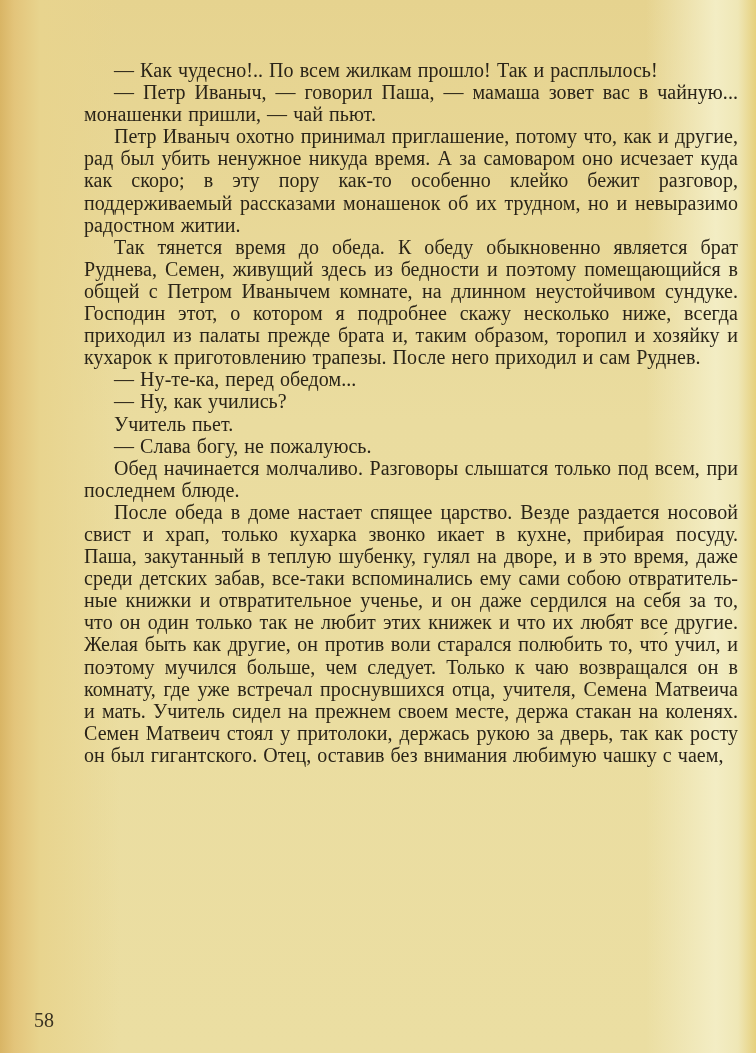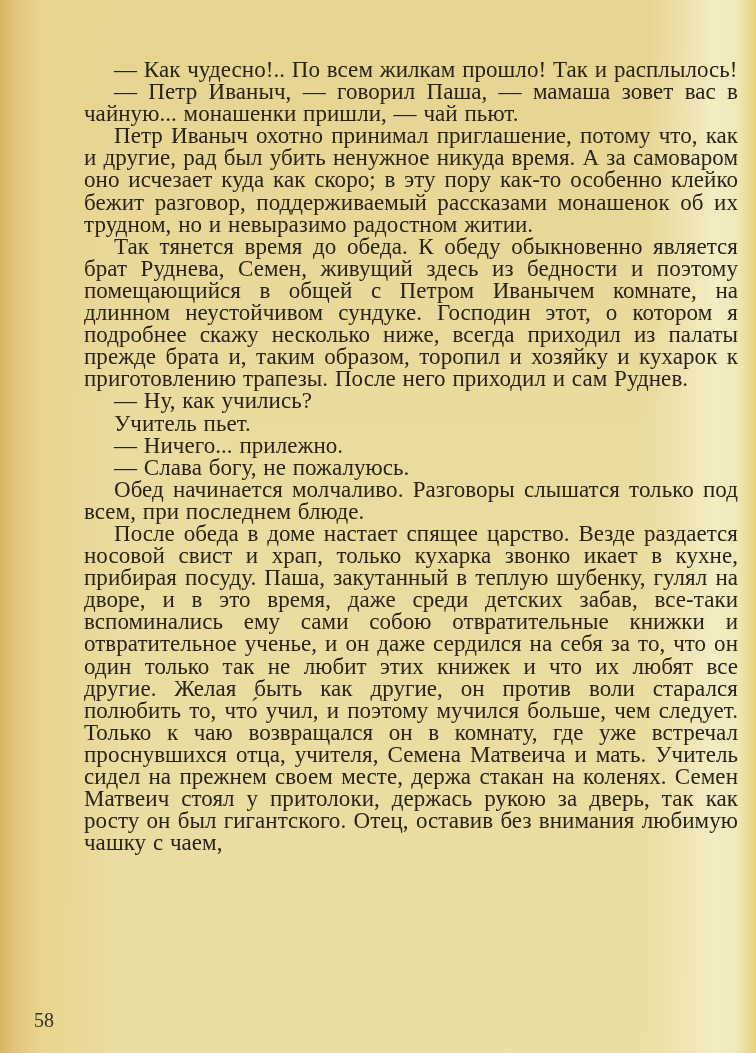--- a/index.html
+++ b/index.html
@@ -26,21 +26,21 @@
           #efe7b6 18px,
           #f3edc4 40px,
           rgba(240,232,176,0) 110px),
         linear-gradient(180deg, #e6d38f 0%, #eadc9f 40%, #ebdea2 100%);
     }
     .text-block {
       position: absolute;
       left: 84px;
       top: 59px;
       width: 654px;
-      font-size: 23px;
+      font-size: 20px;
       line-height: 22.1px;
       text-align: justify;
       letter-spacing: 0.05px;
       word-spacing: 1px;
     }
     .para {
       margin: 0;
       text-indent: 30px;
       hyphens: manual;
     }
@@ -55,21 +55,21 @@
   </style>
 </head>
 <body>
 
 <div class="page">
   <div class="text-block">
     <p class="para">— Как чудесно!.. По всем жилкам прошло! Так и рас­плылось!</p>
     <p class="para">— Петр Иваныч, — говорил Паша, — мамаша зовет вас в чайную... монашенки пришли, — чай пьют.</p>
     <p class="para">Петр Иваныч охотно принимал приглашение, потому что, как и другие, рад был убить ненужное никуда время. А за самоваром оно исчезает куда как скоро; в эту пору как-то особенно клейко бежит разговор, поддерживаемый рассказами монашенок об их трудном, но и невыразимо ра­достном житии.</p>
     <p class="para">Так тянется время до обеда. К обеду обыкновенно яв­ляется брат Руднева, Семен, живущий здесь из бедности и поэтому помещающийся в общей с Петром Иванычем ком­нате, на длинном неустойчивом сундуке. Господин этот, о ко­тором я подробнее скажу несколько ниже, всегда приходил из палаты прежде брата и, таким образом, торопил и хо­зяйку и кухарок к приготовлению трапезы. После него при­ходил и сам Руднев.</p>
+    <p class="para">— Ну-те-ка, перед обедом...</p>
     <p class="para">— Ну, как учились?</p>
     <p class="para">Учитель пьет.</p>
-    <p class="para">— Ничего... прилежно.</p>
     <p class="para">— Слава богу, не пожалуюсь.</p>
     <p class="para">Обед начинается молчаливо. Разговоры слышатся только под всем, при последнем блюде.</p>
     <p class="para">После обеда в доме настает спящее царство. Везде раз­дается носовой свист и храп, только кухарка звонко икает в кухне, прибирая посуду. Паша, закутанный в теплую шу­бенку, гулял на дворе, и в это время, даже среди детских забав, все-таки вспоминались ему сами собою отвратитель­ные книжки и отвратительное ученье, и он даже сердился на себя за то, что он один только так не любит этих книжек и что их любят все другие. Желая быть как другие, он про­тив воли старался полюбить то, что́ учил, и поэтому му­чился больше, чем следует. Только к чаю возвращался он в комнату, где уже встречал проснувшихся отца, учителя, Семена Матвеича и мать. Учитель сидел на прежнем своем ме­сте, держа стакан на коленях. Семен Матвеич стоял у притоло­ки, держась рукою за дверь, так как росту он был гигант­ского. Отец, оставив без внимания любимую чашку с чаем,</p>
   </div>
   <div class="page-number">58</div>
 </div>
 
 </body></html>

